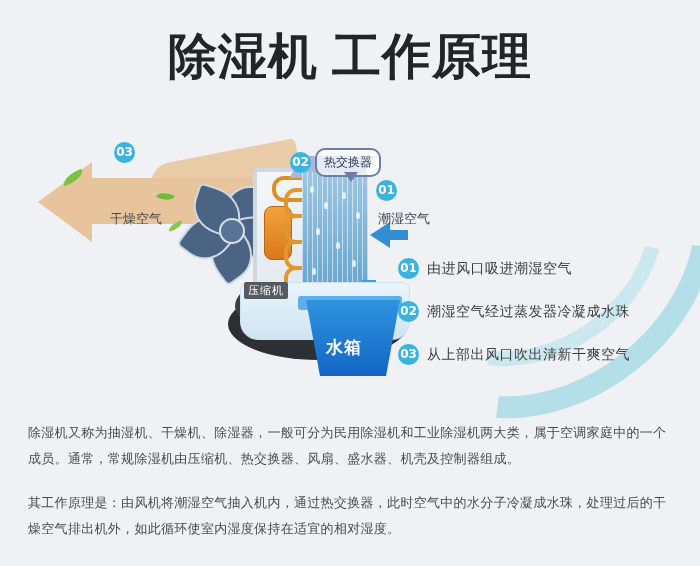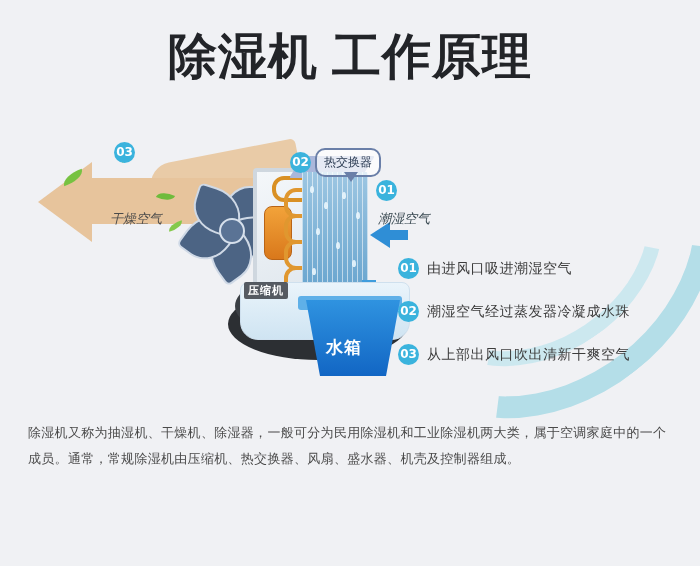--- a/index.html
+++ b/index.html
@@ -264,21 +264,20 @@
   }
   .label-comp {
     position: absolute;
     left: 244px; top: 172px;
     font-size: 11px;
     color: #ffffff;
     background: rgba(60,64,70,.85);
     padding: 1px 4px;
     border-radius: 2px;
     letter-spacing: 1px;
-    font-weight: bold;
   }
 
   
   .badge {
     display: inline-block;
     width: 21px; height: 21px;
     line-height: 21px;
     text-align: center;
     border-radius: 50%;
     background: #3ab3dd;
@@ -315,33 +314,31 @@
   .callout-wet {
     position: absolute;
     left: 376px; top: 70px;
   }
   .callout-wet .txt {
     position: absolute;
     left: 2px; top: 30px;
     font-size: 13px;
     color: #37474f;
     white-space: nowrap;
-    font-style: italic;
   }
   .callout-dry {
     position: absolute;
     left: 114px; top: 32px;
   }
   .callout-dry .txt {
     position: absolute;
     left: -4px; top: 68px;
     font-size: 13px;
     color: #4a4a4a;
     white-space: nowrap;
-    font-style: italic;
   }
 
   
   #legend {
     position: absolute;
     left: 398px;
     top: 258px;
     width: 290px;
   }
   .legend-row {
@@ -463,13 +460,14 @@
     <span class="lg-text">潮湿空气经过蒸发器冷凝成水珠</span>
   </div>
   <div class="legend-row">
     <span class="badge">03</span>
     <span class="lg-text">从上部出风口吹出清新干爽空气</span>
   </div>
 </div>
 
 <div id="paragraphs">
   <p>除湿机又称为抽湿机、干燥机、除湿器，一般可分为民用除湿机和工业除湿机两大类，属于空调家庭中的一个成员。通常，常规除湿机由压缩机、热交换器、风扇、盛水器、机壳及控制器组成。</p>
+  <p>其工作原理是：由风机将潮湿空气抽入机内，通过热交换器，此时空气中的水分子冷凝成水珠，处理过后的干燥空气排出机外，如此循环使室内湿度保持在适宜的相对湿度。</p>
 </div>
 
 </body></html>

